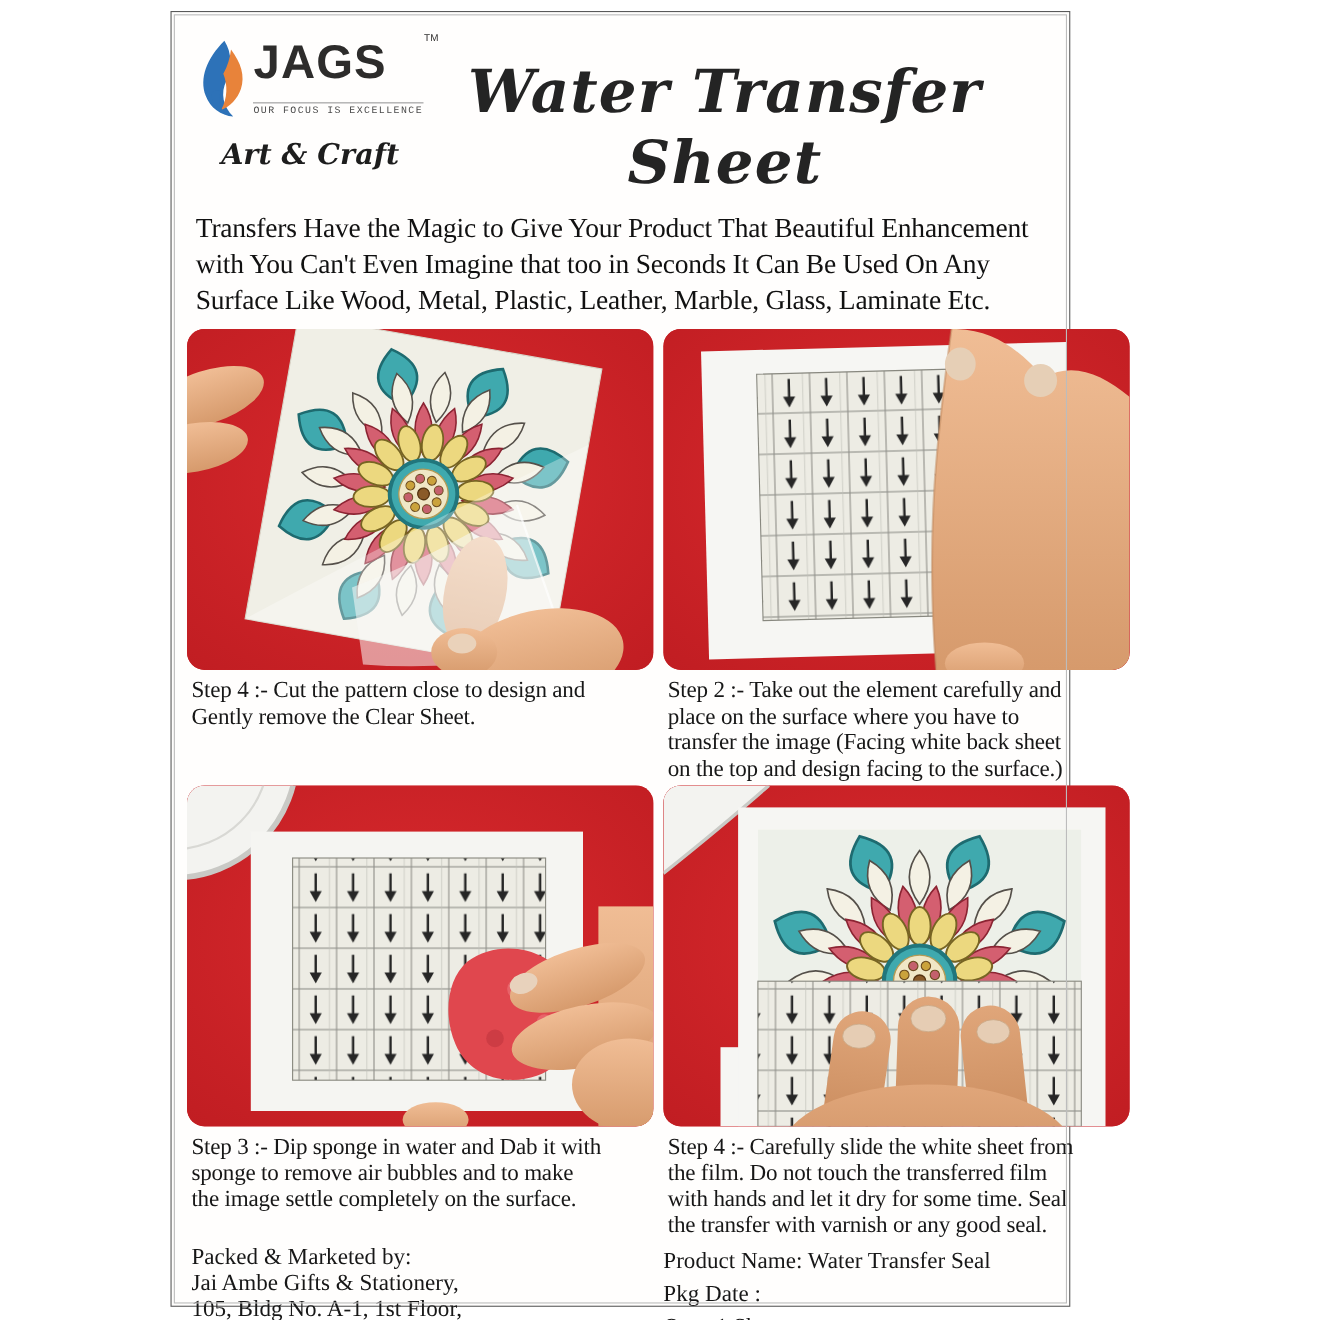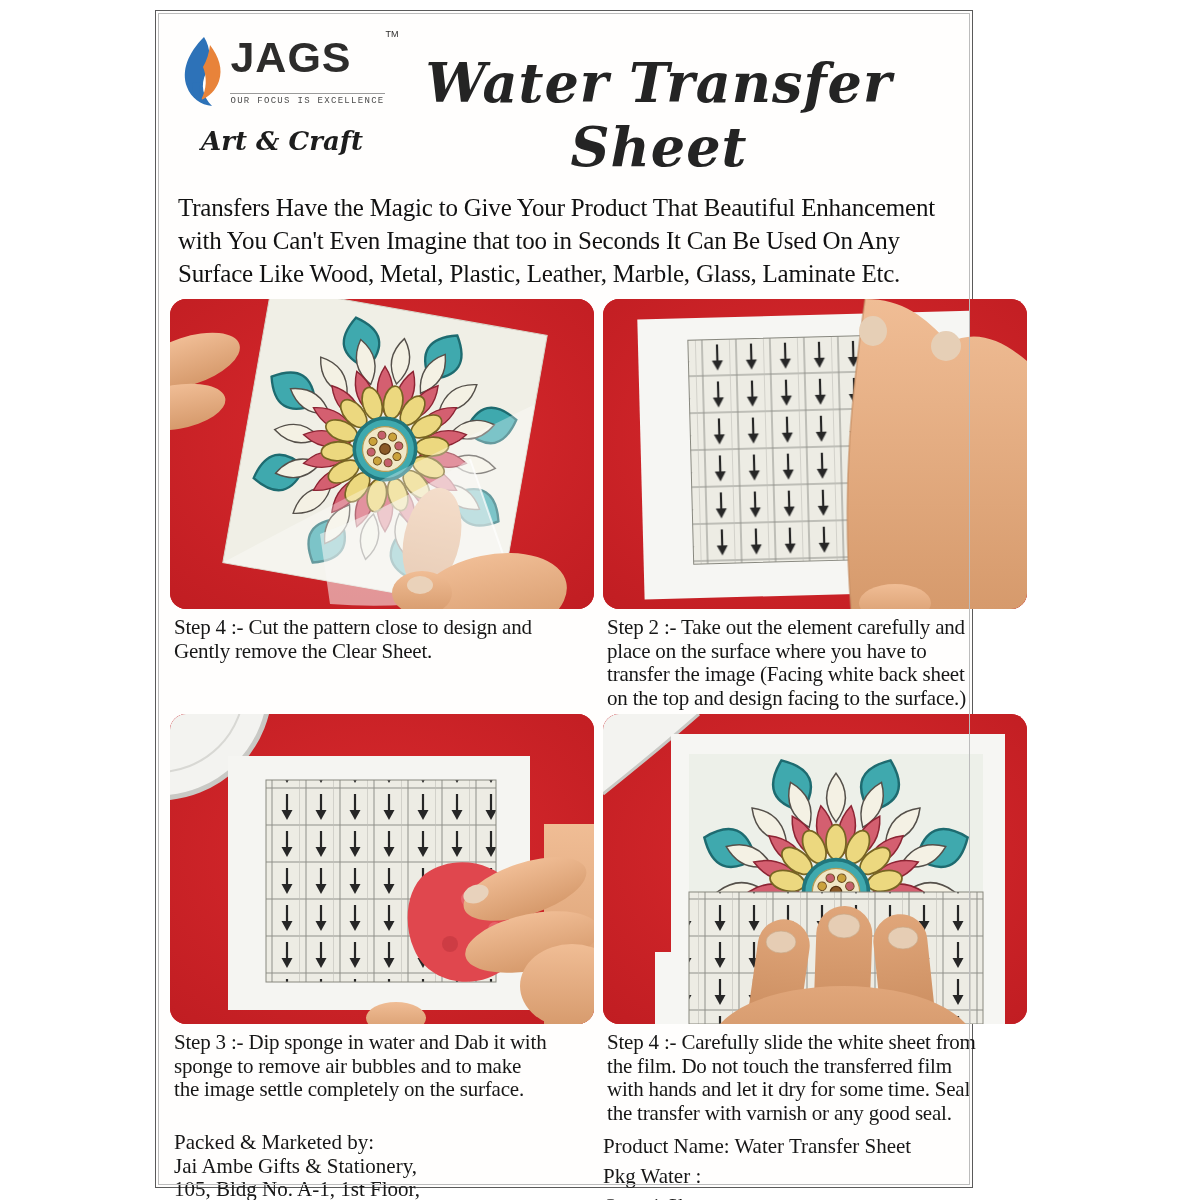--- a/index.html
+++ b/index.html
@@ -274,20 +274,20 @@
   </div>
 
   <div class="footer">
     <div class="footer-left">Packed &amp; Marketed by:
 Jai Ambe Gifts &amp; Stationery,
 105, Bldg No. A-1, 1st Floor,
 Krishna Complex, Gundvali
 Village, Bhiwandi, Thane - 421302.
 Customer Care No.+91 8104993891</div>
     <div class="footer-right">
-      <div class="fline">Product Name: Water Transfer Sheet</div>
-      <div class="fline">Pkg Water :</div>
+      <div class="fline">Product Name: Water Transfer Seal</div>
+      <div class="fline">Pkg Date :</div>
       <div class="fline">Qty : 1 Sheet</div>
 
     </div>
   </div>
 
 </div>
 
 </body></html>

